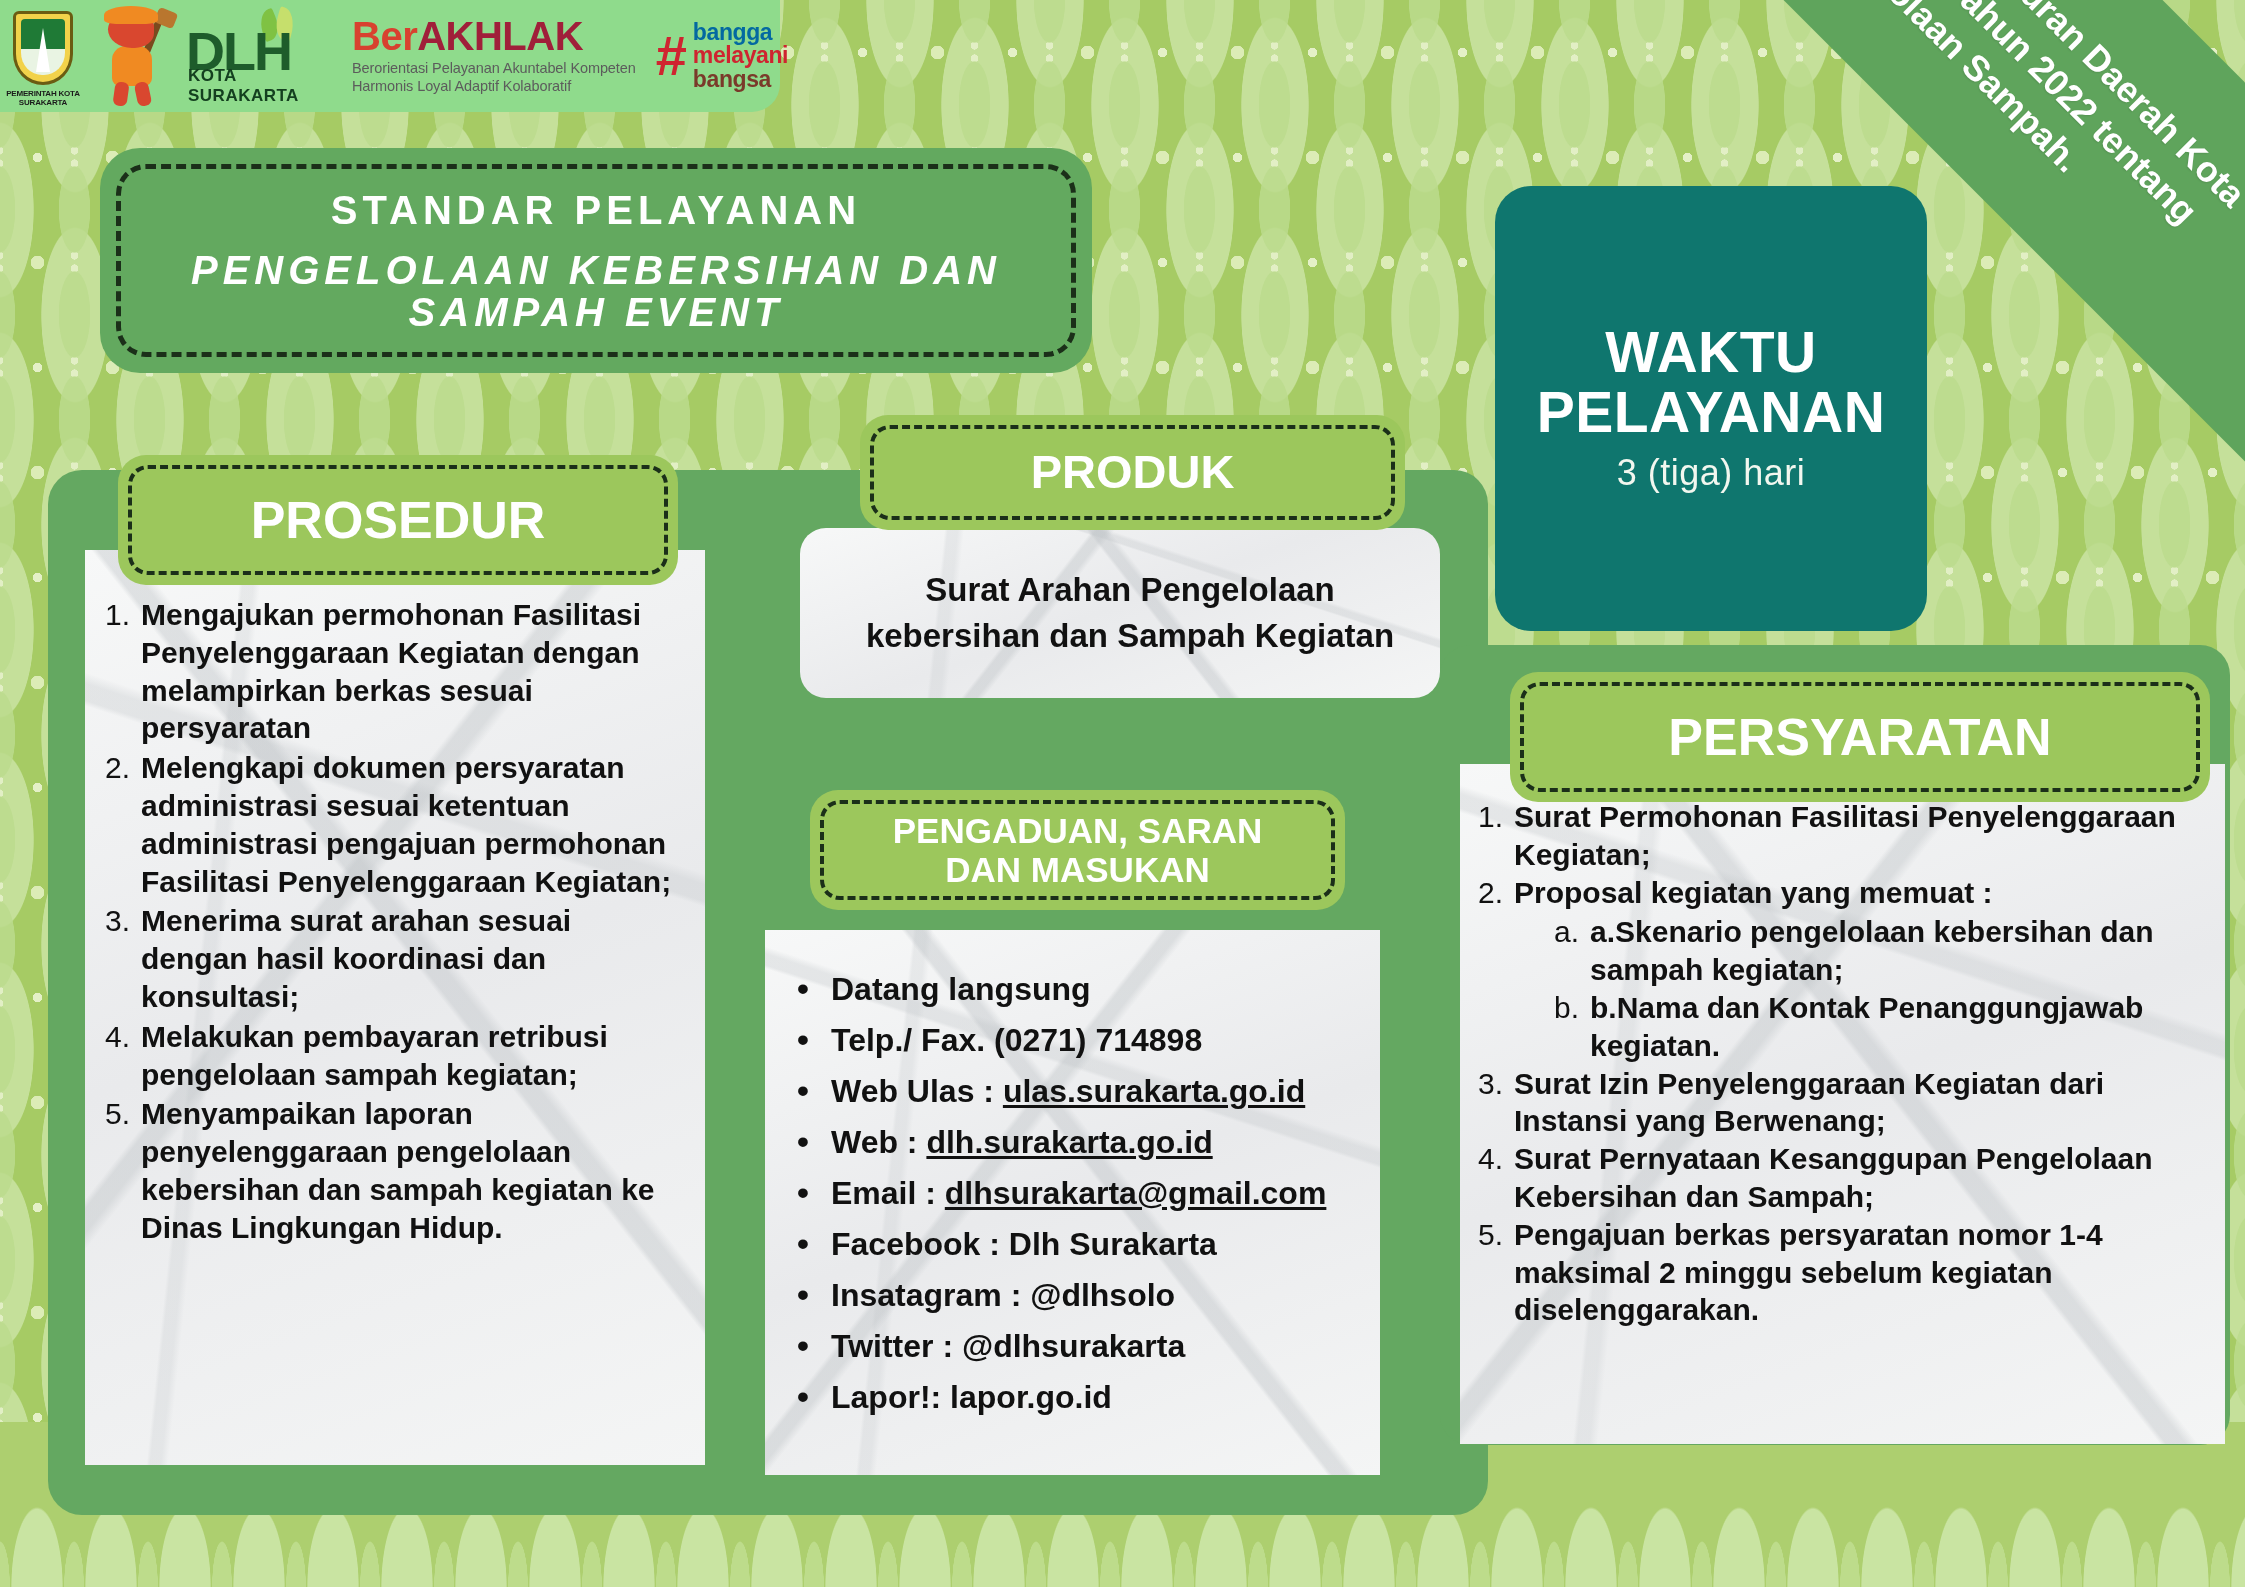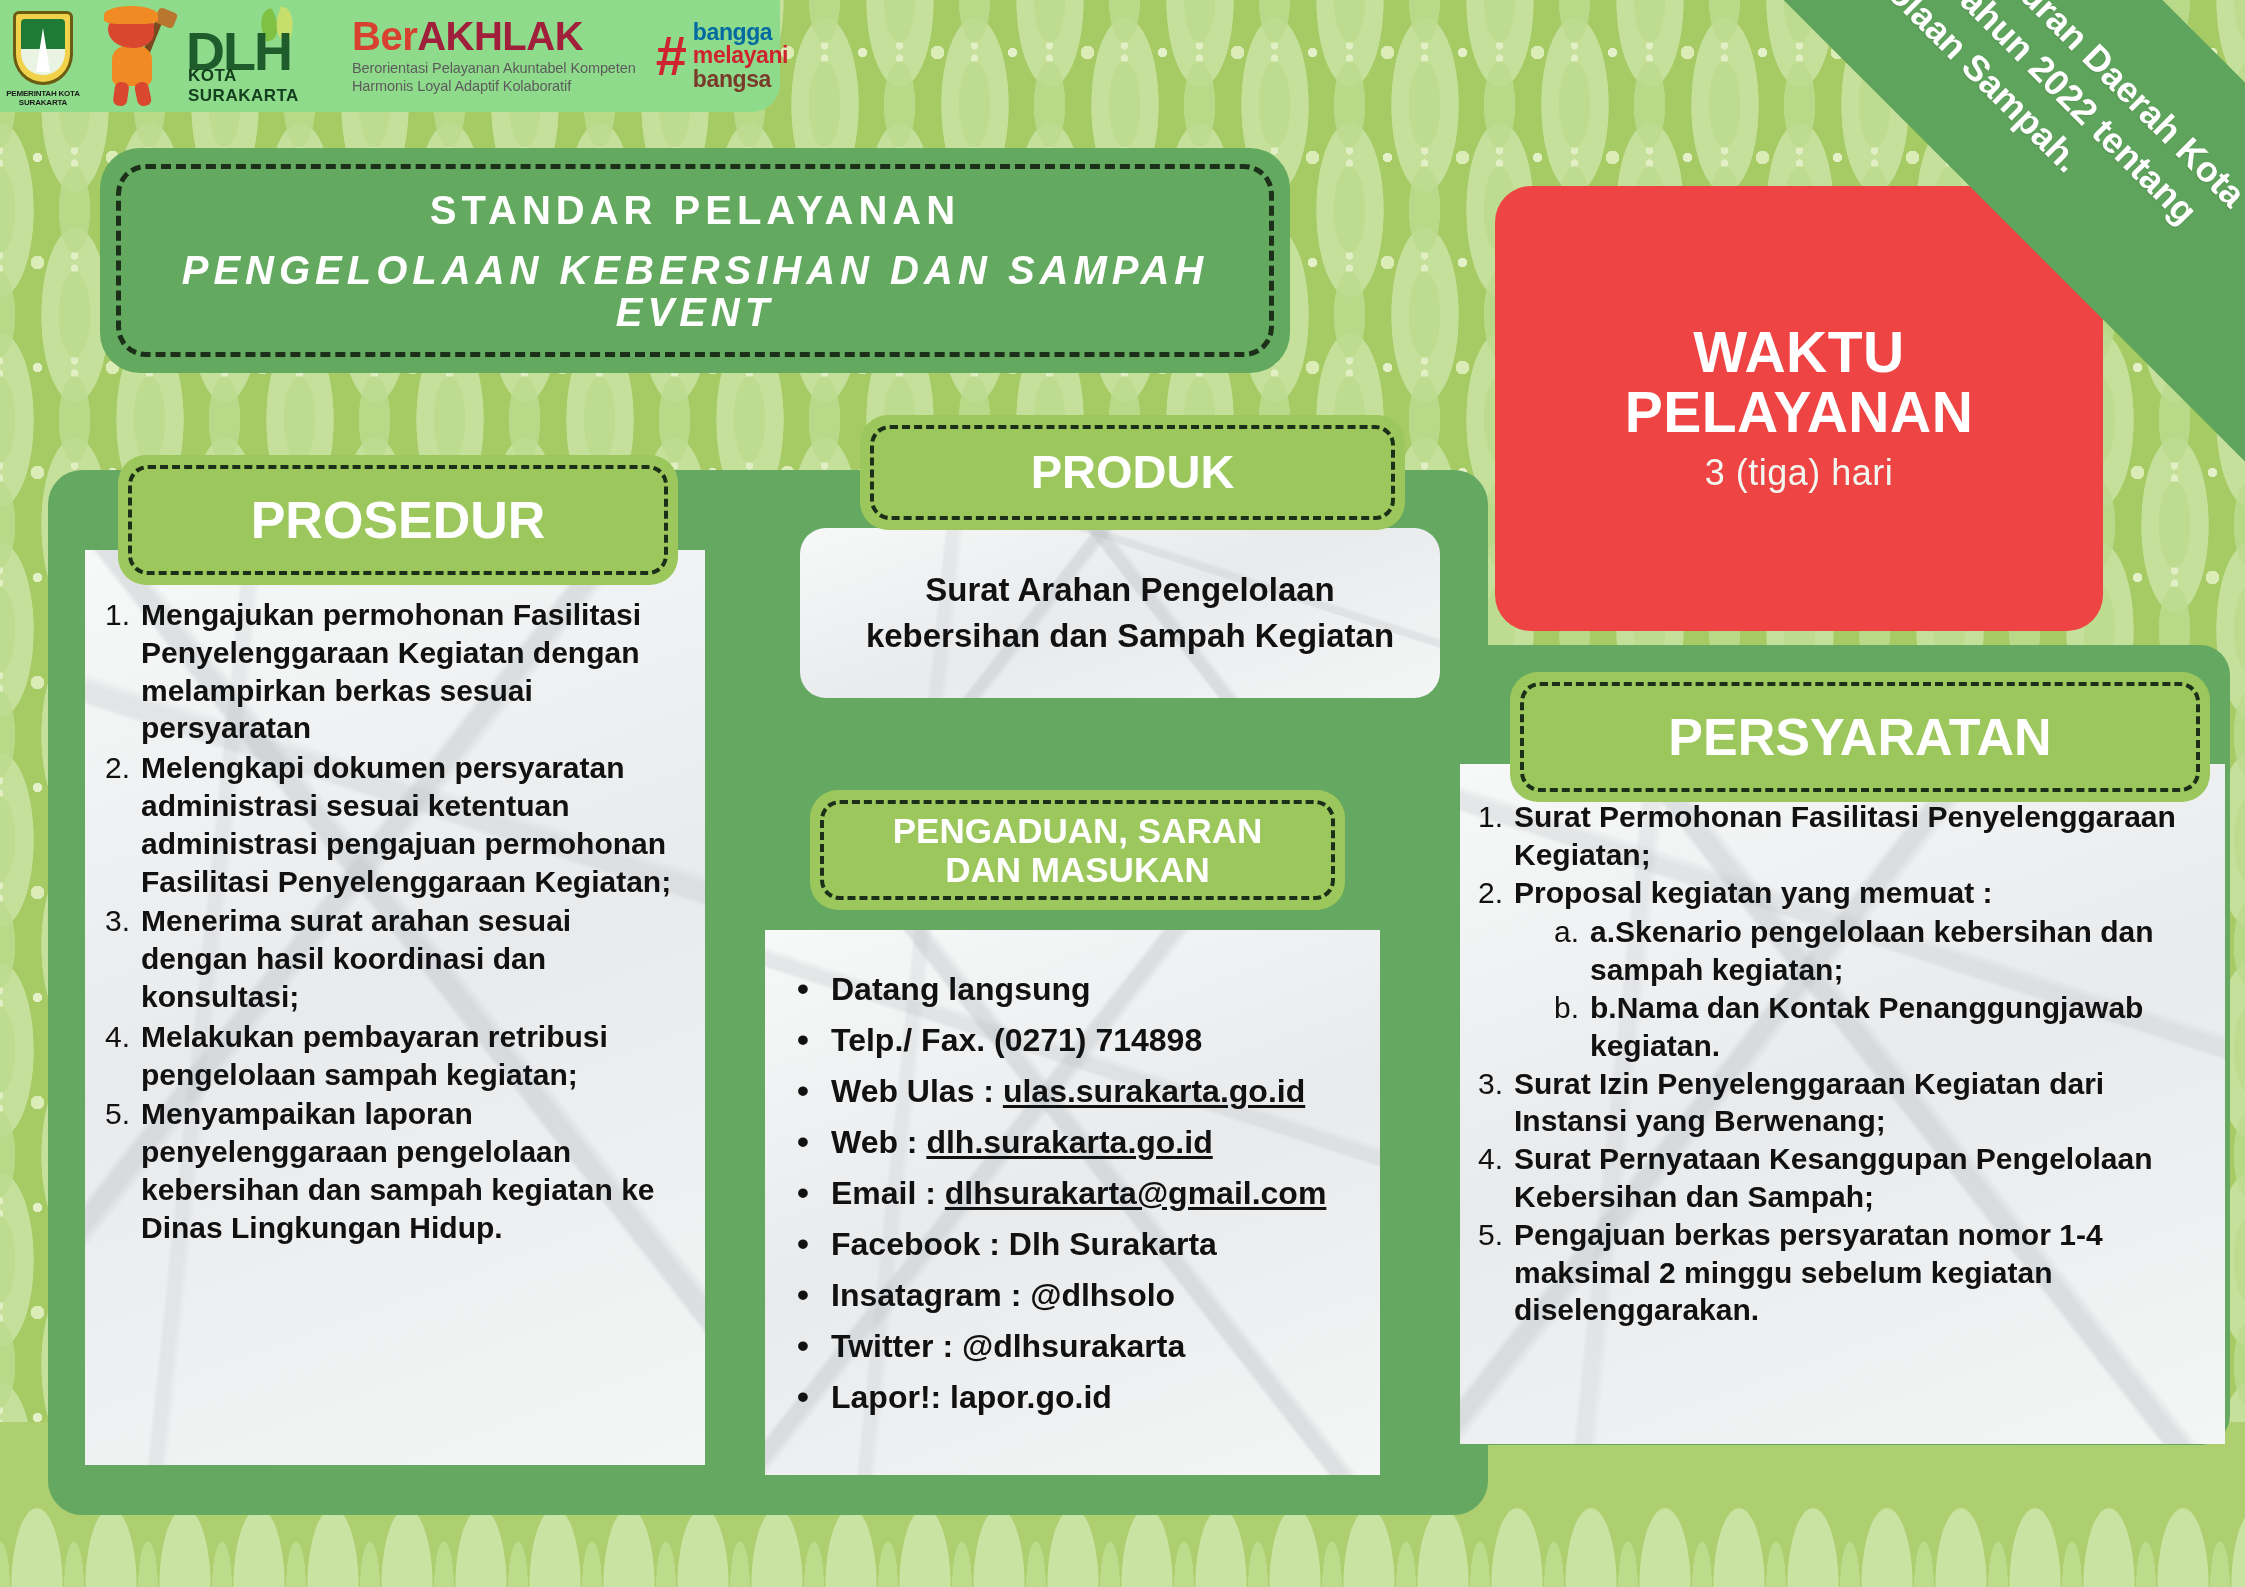--- a/index.html
+++ b/index.html
@@ -161,21 +161,21 @@
     position: absolute; left: 1440px; top: 645px;
     width: 790px; height: 800px;
     background: #64a861;
     border-radius: 30px;
     z-index: 5;
   }
 
   
   .title-banner {
     position: absolute; left: 100px; top: 148px;
-    width: 1190px; height: 225px;
+    width: 992px; height: 225px;
     background: #63a95f;
     border-radius: 40px;
     z-index: 20;
     display: flex; flex-direction: column; align-items: center; justify-content: center;
   }
   .title-banner::after {
     content: ""; position: absolute; inset: 16px;
     border: 5px dashed #1b2f19; border-radius: 30px; pointer-events: none;
   }
   .title-line1, .title-line2 {
@@ -212,22 +212,22 @@
 
   #pill-pengaduan { left: 810px; top: 790px; width: 535px; height: 120px; }
   #pill-pengaduan .pill-label { font-size: 35px; }
 
   #pill-persyaratan { left: 1510px; top: 672px; width: 700px; height: 130px; }
   #pill-persyaratan .pill-label { font-size: 52px; }
 
   
   .waktu-card {
     position: absolute; left: 1495px; top: 186px;
-    width: 608px; height: 445px;
-    background: #ef4444;
+    width: 432px; height: 445px;
+    background: #0f766e;
     border-radius: 36px;
     z-index: 22;
     display: flex; flex-direction: column; align-items: center; justify-content: center;
     padding: 20px;
   }
   .waktu-title {
     color: #ffffff; font-size: 57px; font-weight: 900; line-height: 1.05;
     text-align: center; letter-spacing: .5px;
   }
   .waktu-sub {

